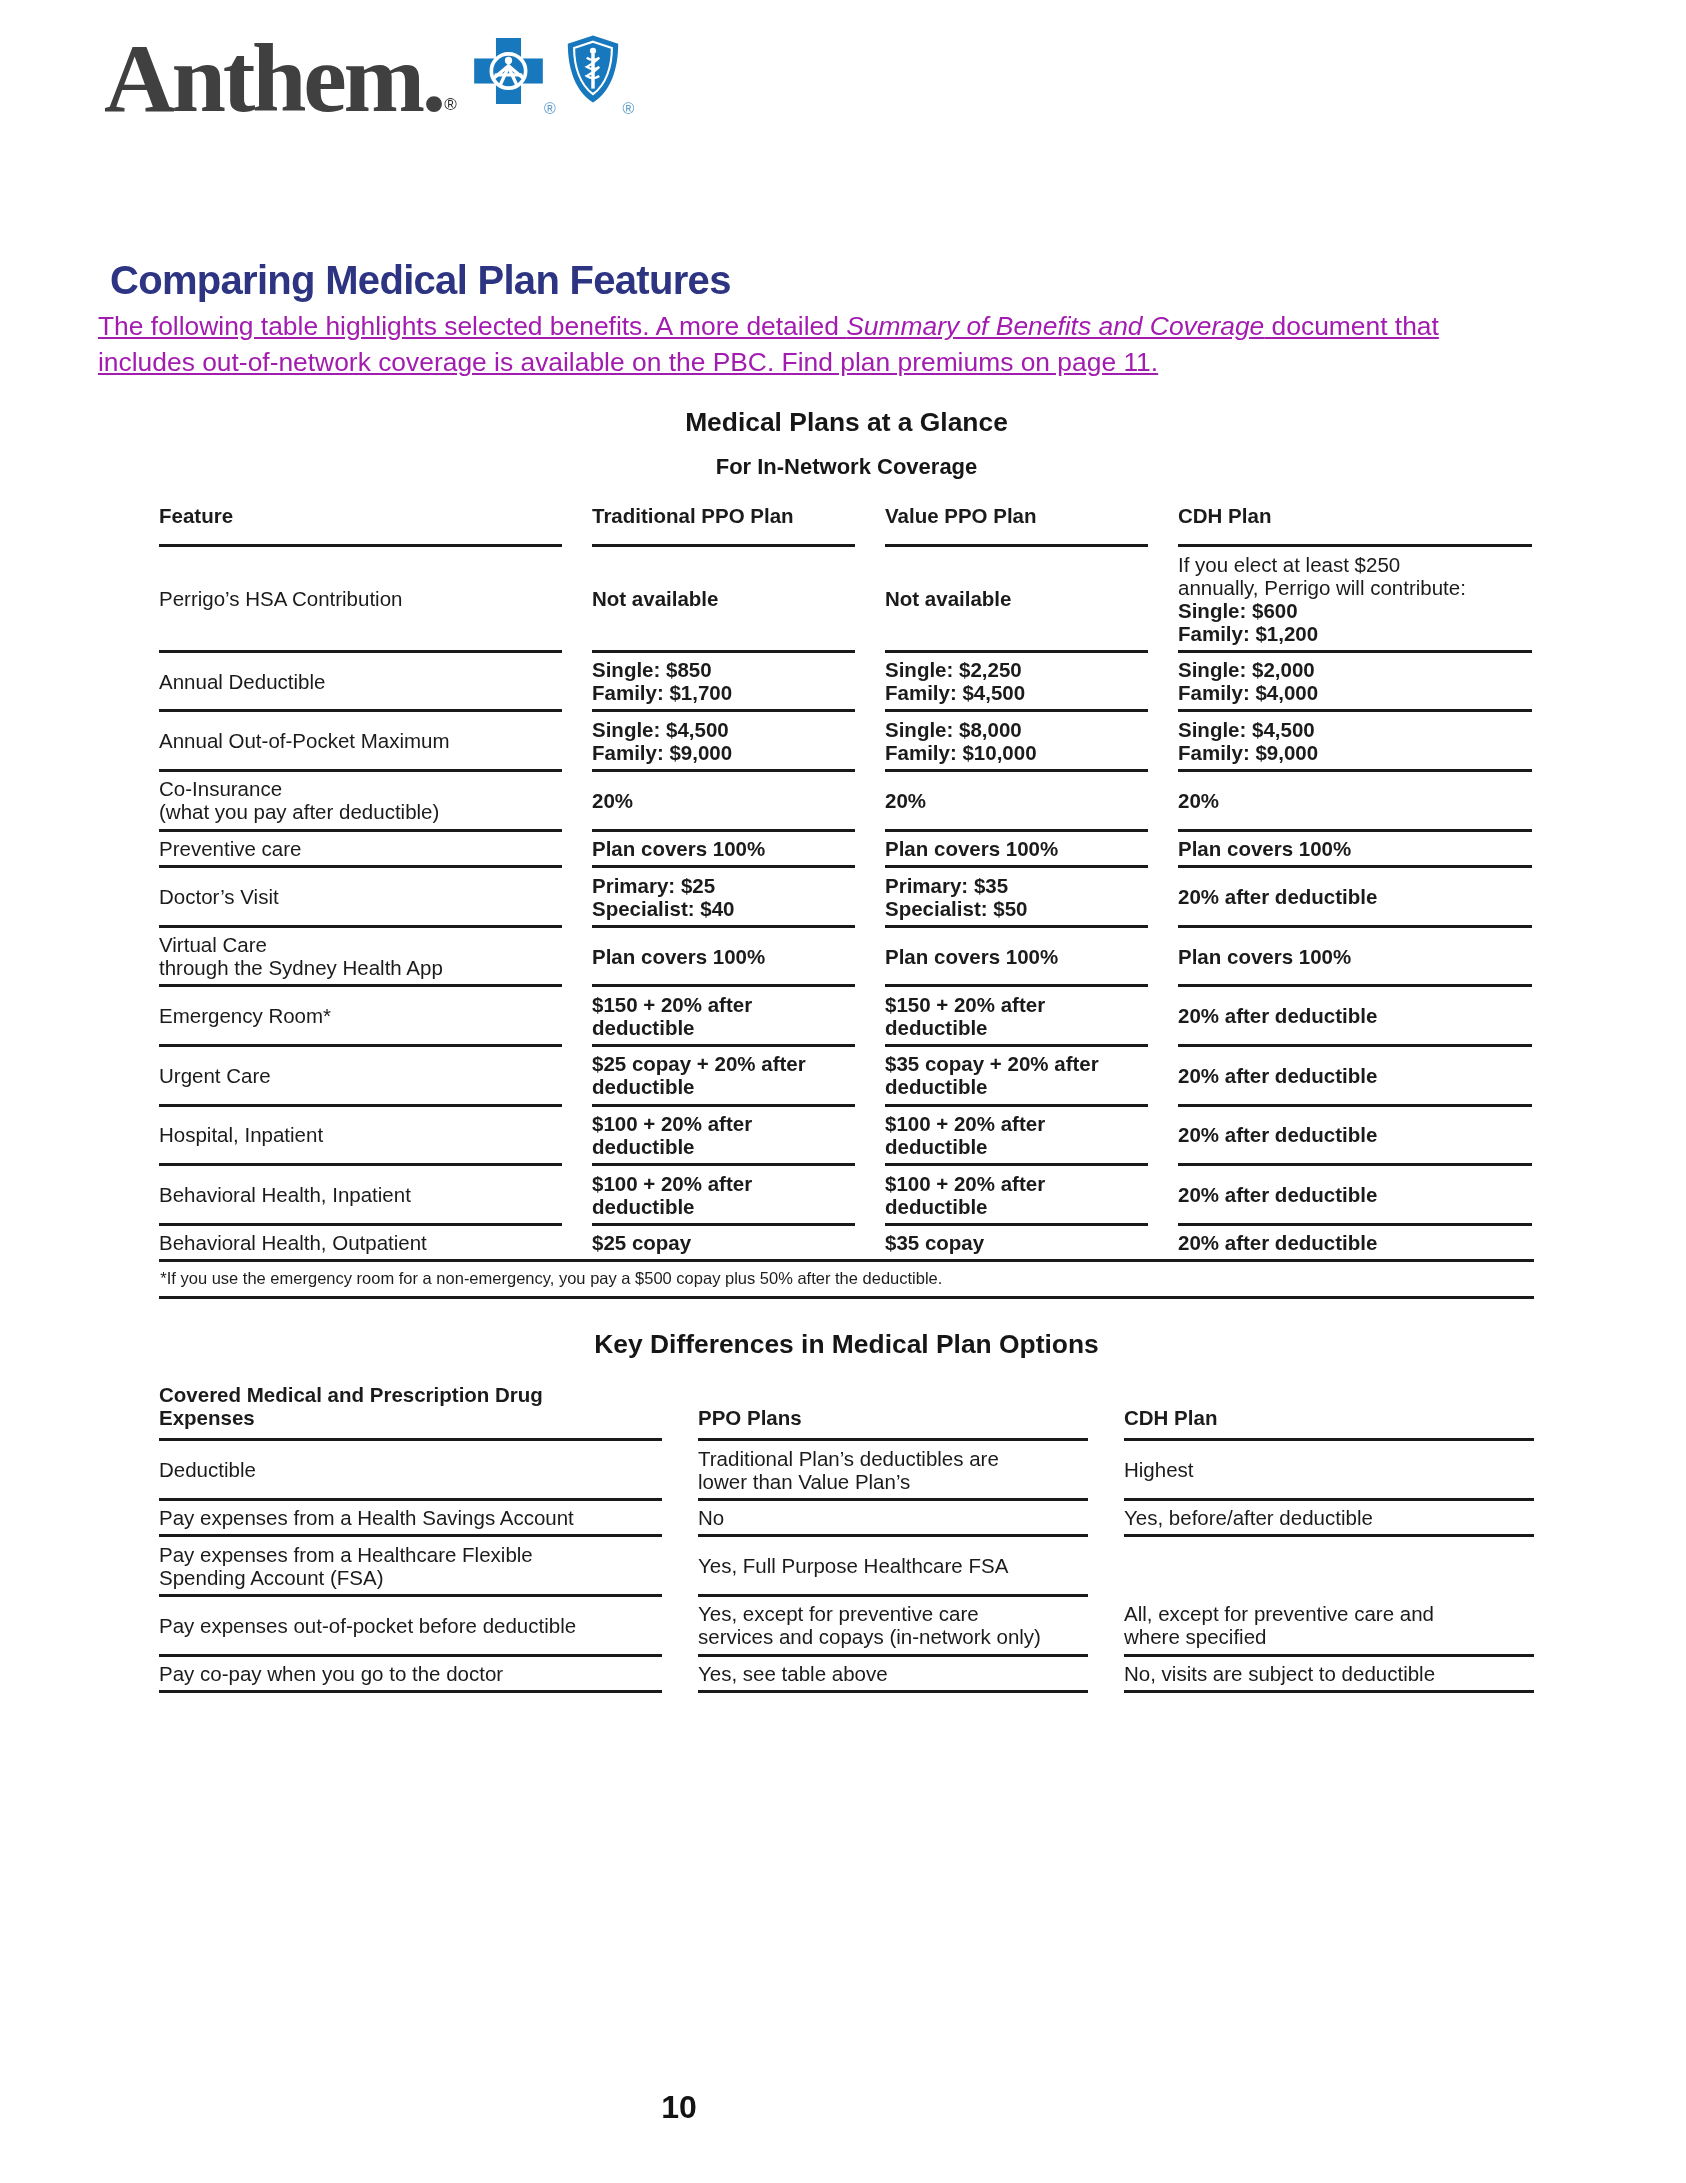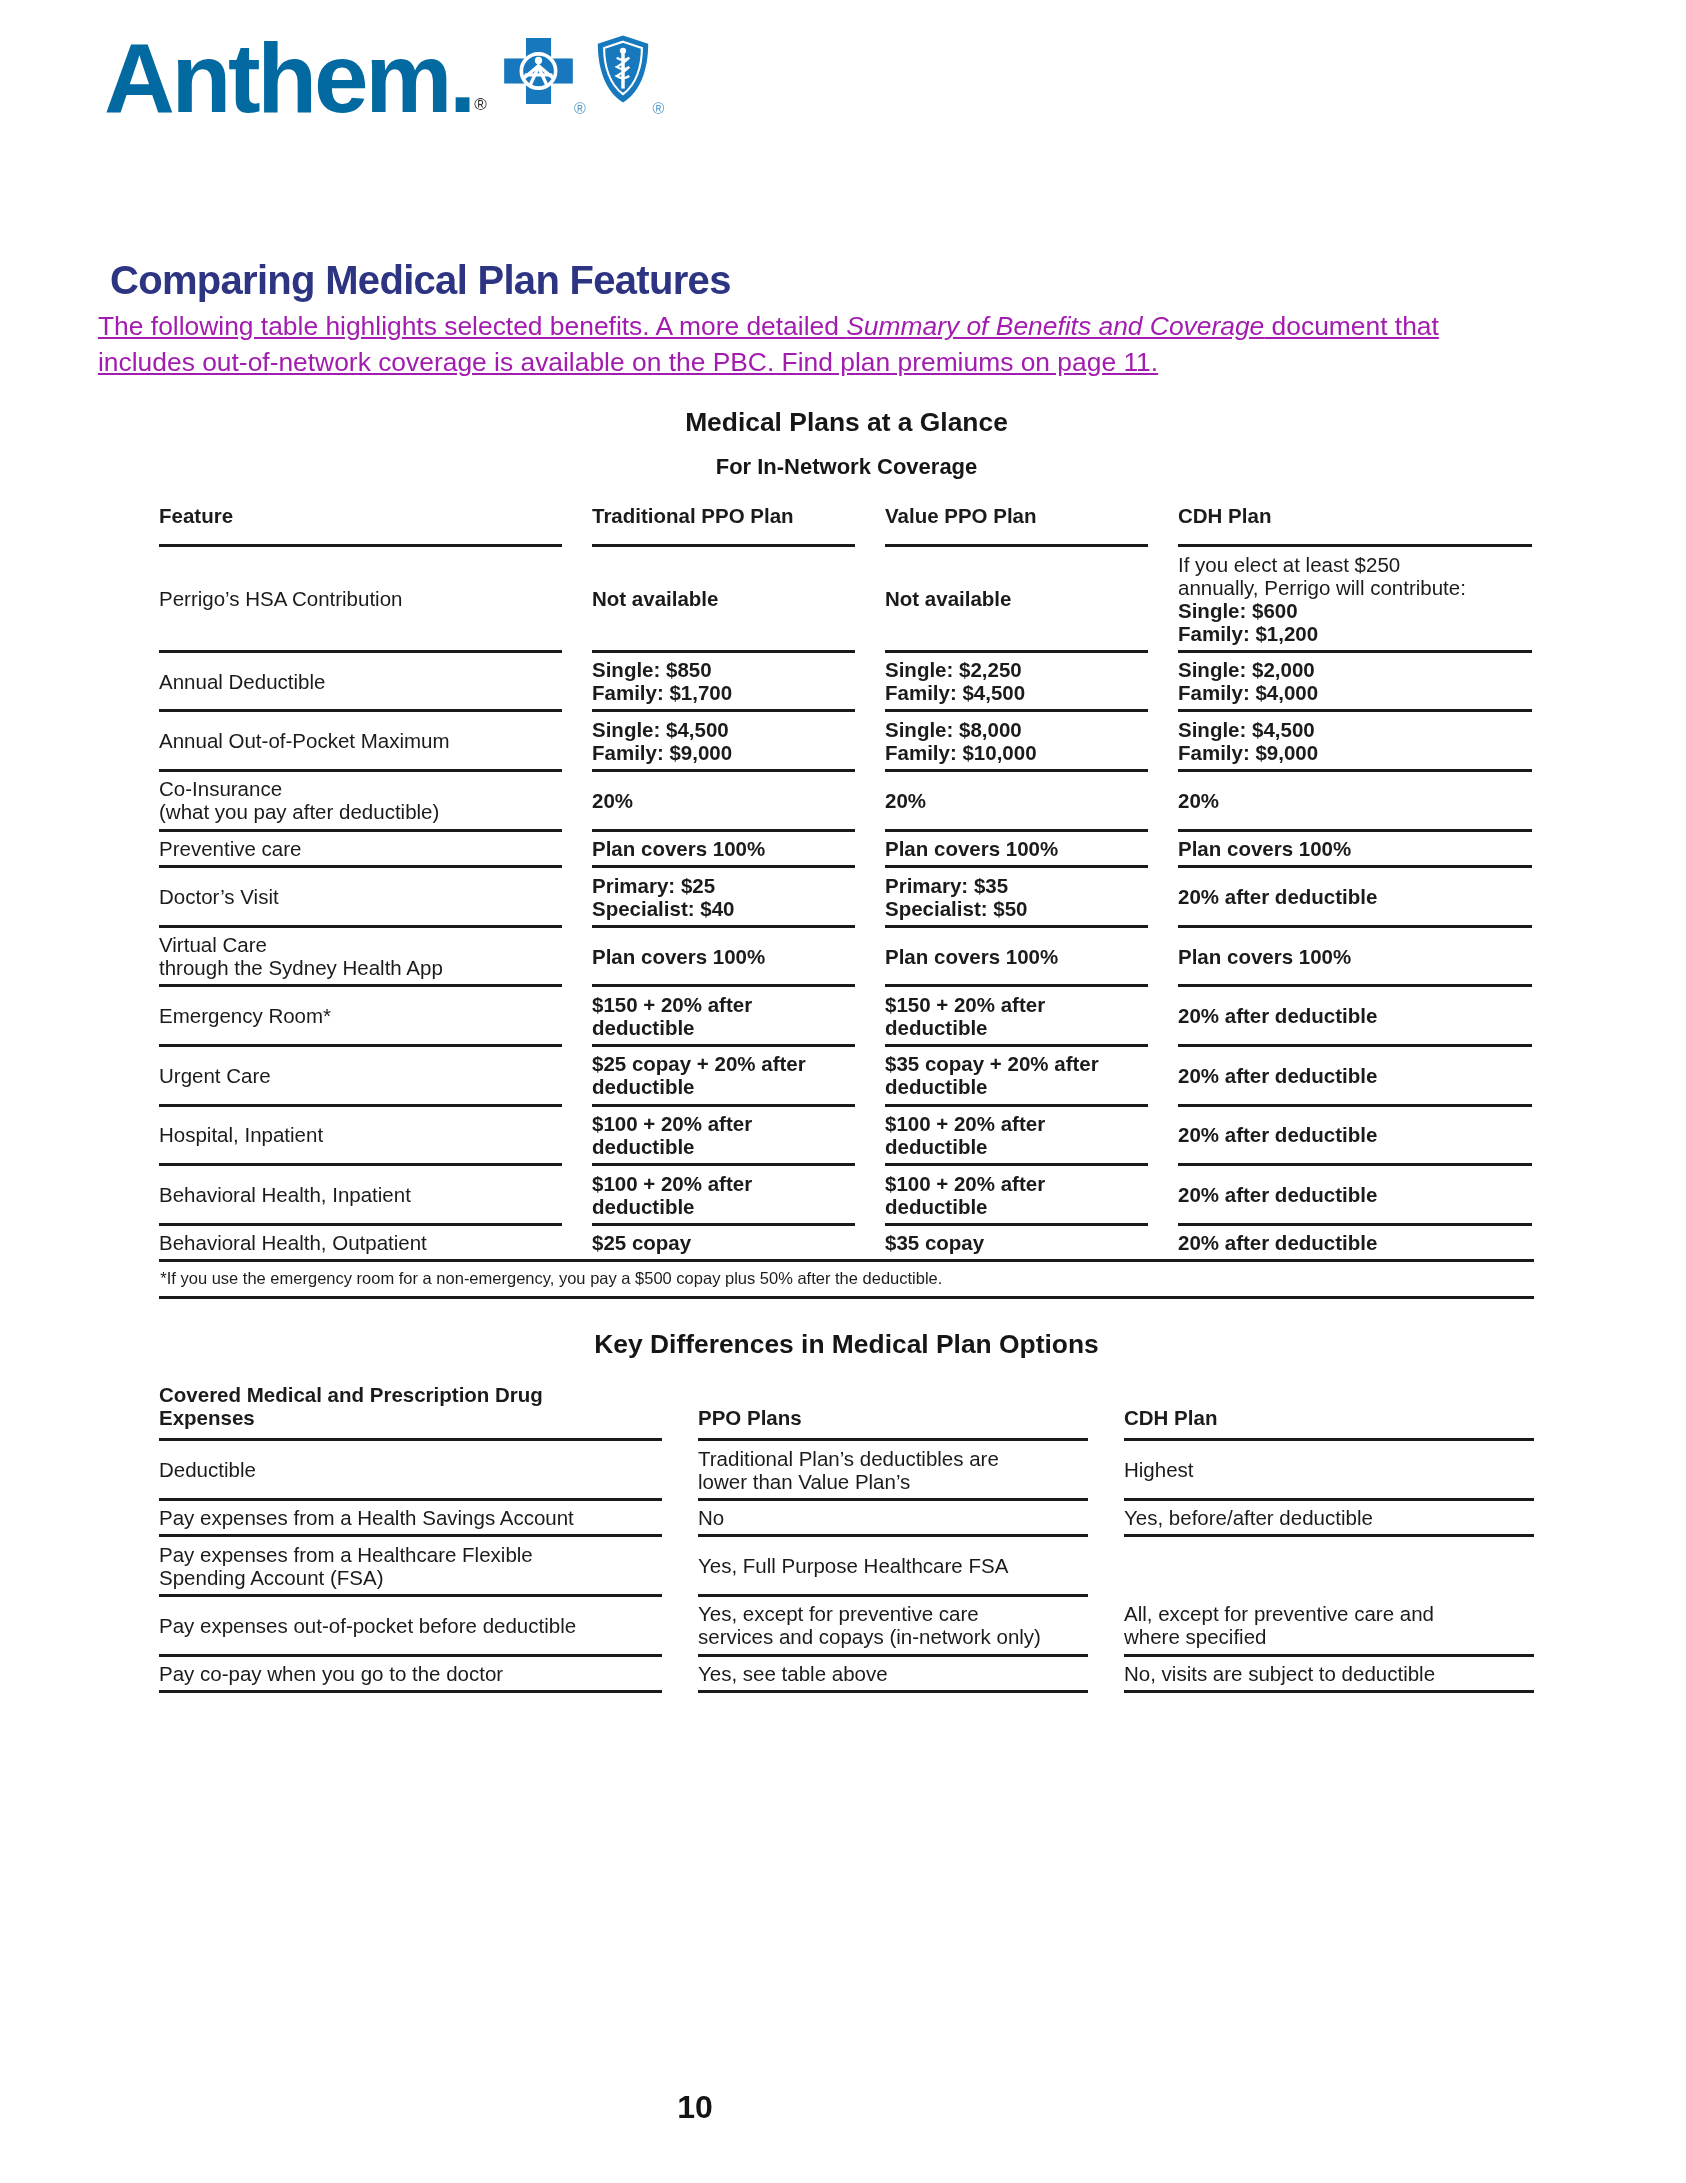--- a/index.html
+++ b/index.html
@@ -6,22 +6,22 @@
   body{
     width:1686px;height:2183px;background:#ffffff;position:relative;
     font-family:"Liberation Sans",sans-serif;color:#1b1b1b;
     -webkit-font-smoothing:antialiased;
   }
   .page{position:absolute;inset:0;overflow:hidden;}
 
   
   .logo{position:absolute;left:104px;top:29px;display:flex;align-items:flex-start;}
   .logo-text{
-    font-family:Liberation Sans, sans-serif;font-weight:700;font-size:98px;
-    line-height:1;letter-spacing:-3.3px;color:#0369a1;
+    font-family:Liberation Serif, serif;font-weight:700;font-size:98px;
+    line-height:1;letter-spacing:-3.3px;color:#404040;
   }
   .logo-reg{font-size:17px;color:#2a2a2a;margin:66px 0 0 1.3px;}
   .mark{display:flex;align-items:flex-start;}
   .cross-svg{margin:9.3px 0 0 17px;}
   .shield-svg{margin:5.3px 0 0 9.3px;}
   .mark-reg{font-size:16px;color:#5b9cc9;margin-top:71px;margin-left:1.3px;}
 
   
   .h1{
     position:absolute;left:98px;top:246px;margin:12px;
@@ -60,21 +60,21 @@
   .t1 .row.flush .cell{border-bottom:none;}
   .t1 .row.flush{border-bottom:3.3px solid #1a1a1a;}
 
   .footnote{
     border-bottom:3.3px solid #1a1a1a;
     padding:6.6px 0 8px 1.3px;font-size:16.5px;line-height:19px;color:#1d1d1d;white-space:nowrap;
   }
 
   
   .page-num{
-    position:absolute;left:16px;top:2089px;width:1358px;text-align:center;
+    position:absolute;left:0;top:2089px;width:1358px;text-align:center;
     font-size:32px;font-weight:700;color:#141414;
   }
 </style>
 </head>
 <body>
 
 <div class="page">
 
   <div class="logo">
     <span class="logo-text">Anthem.</span>

